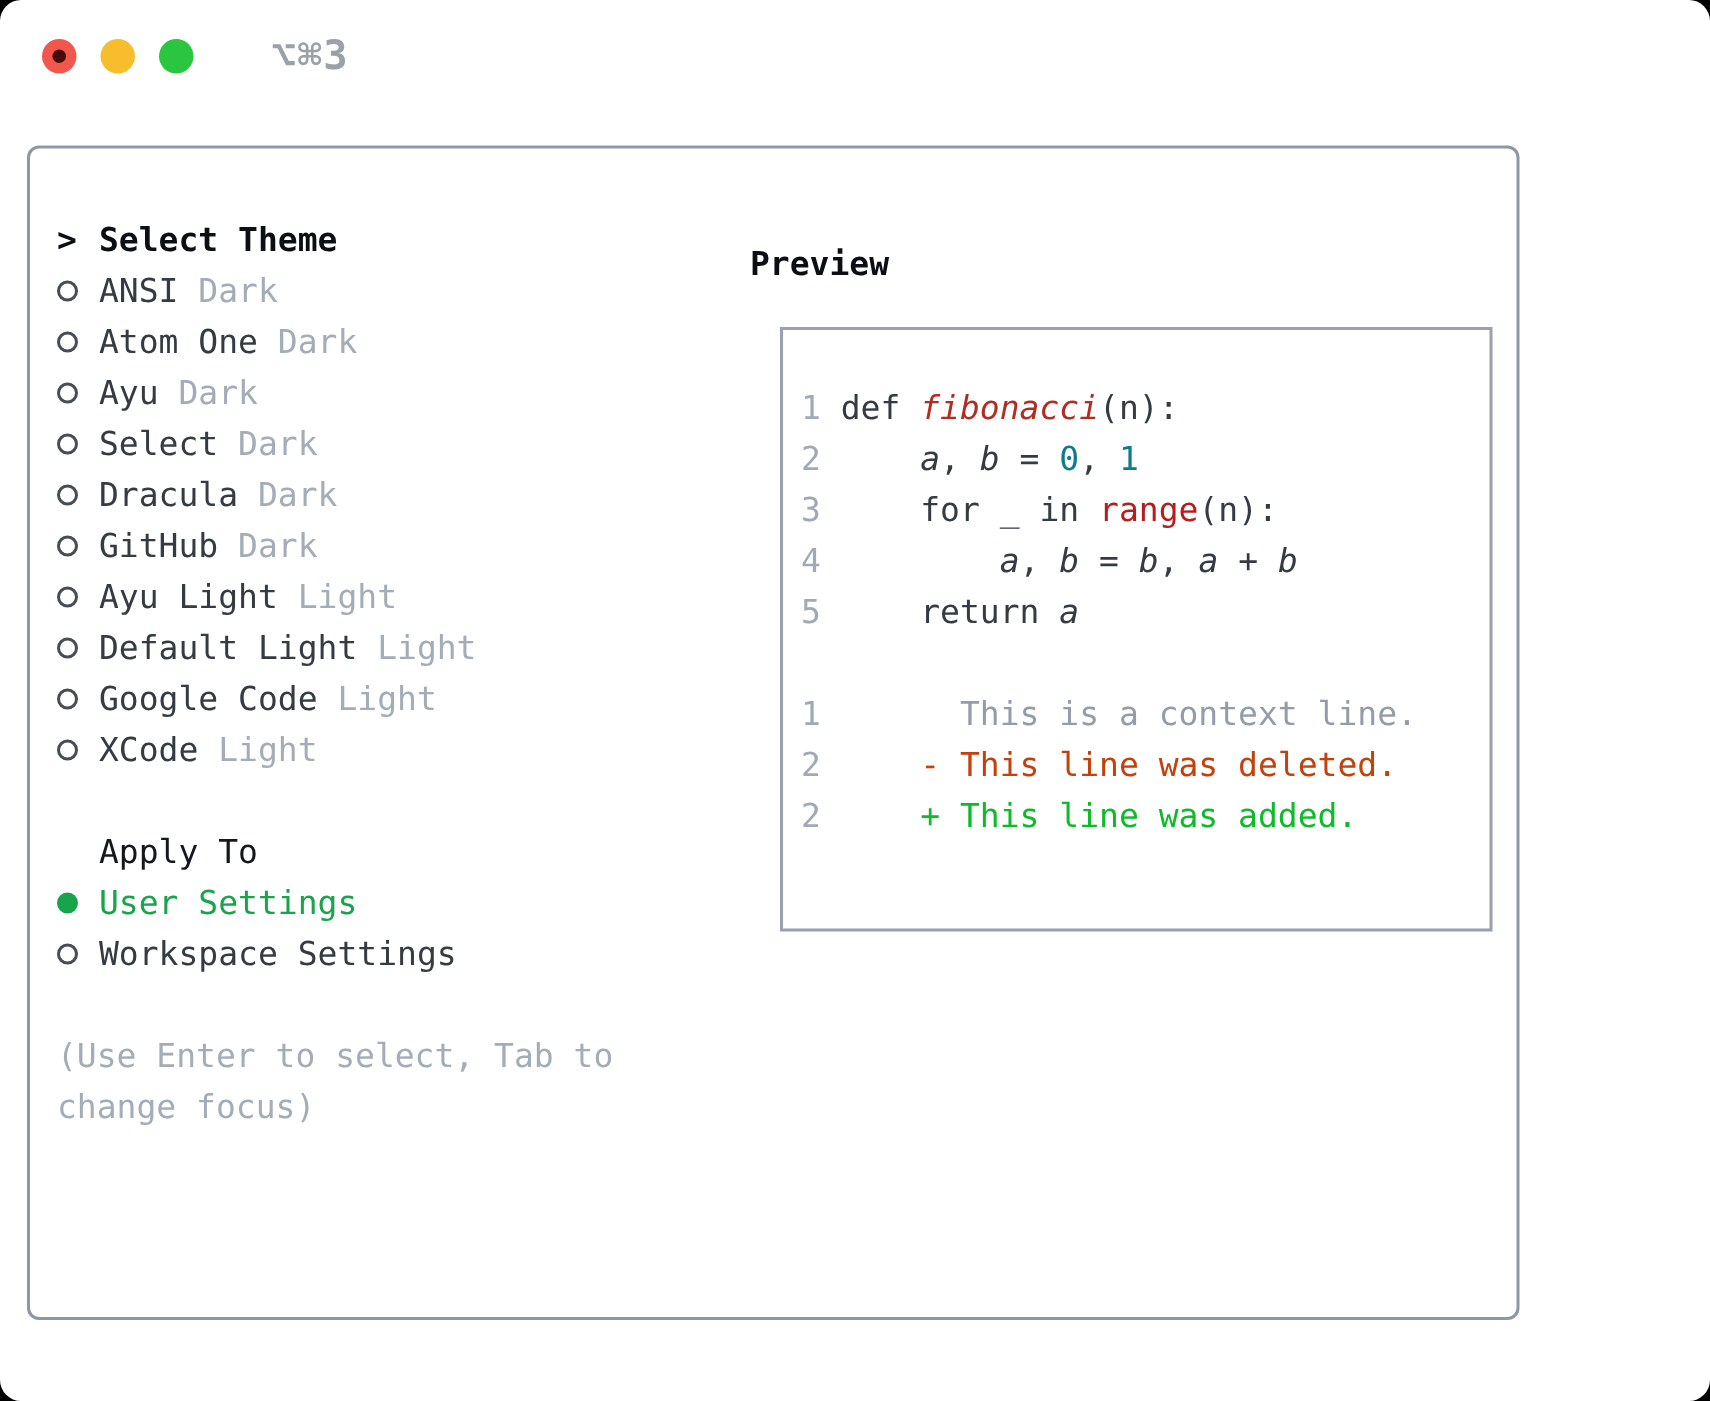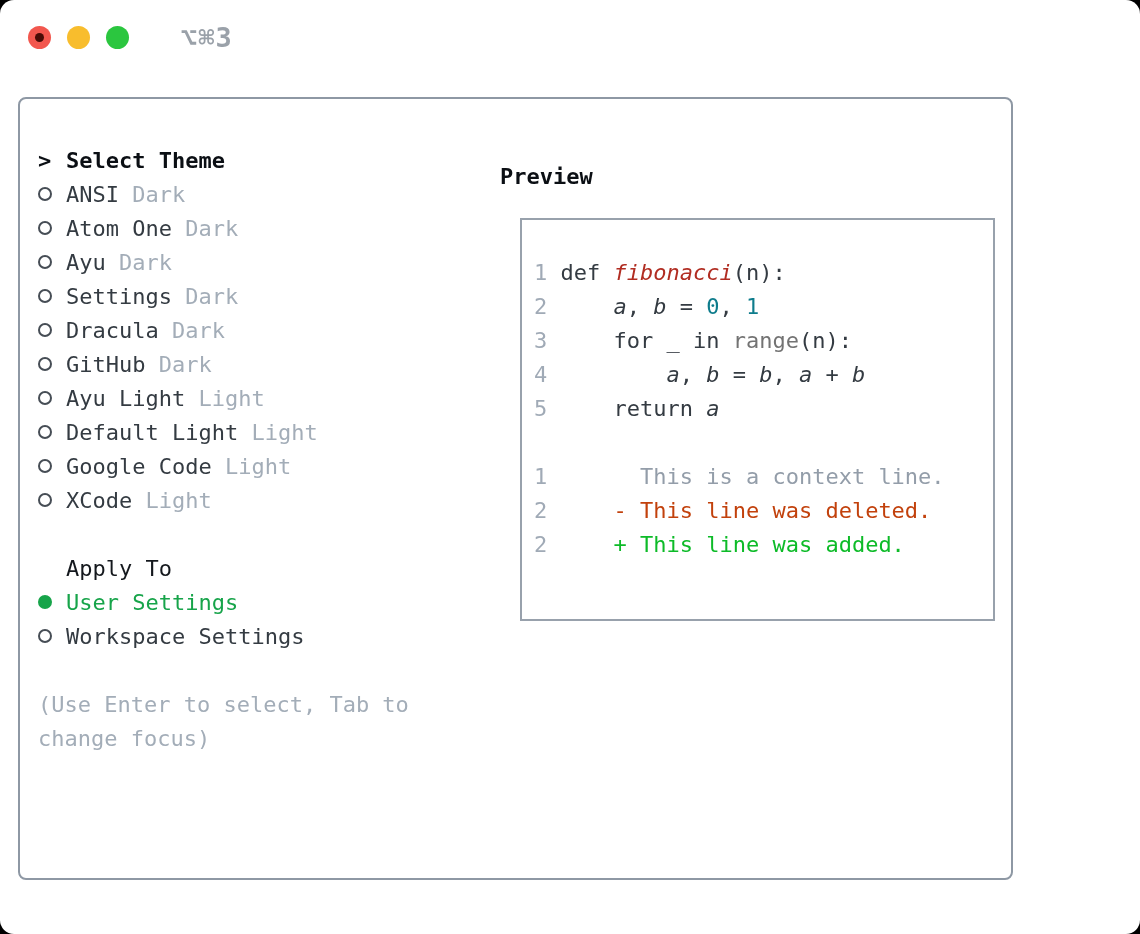--- a/index.html
+++ b/index.html
@@ -38,21 +38,21 @@
   
   .preview-header{font-weight:bold;color:#0b0f14;}
   .preview-box{
     margin-left:20px;margin-top:25px;width:475px;height:403px;
     border:2px solid #98a1ac;box-sizing:border-box;padding:40px 0 0 12px;
   }
   .cline{height:34px;white-space:pre;}
   .sg-num{color:#a0aab6;}
   .sg-plain{color:#343b42;}
   .sg-func{color:#b12d22;font-style:italic;}
-  .sg-builtin{color:#737373;text-align:right;}
+  .sg-builtin{color:#b91c1c;text-align:right;}
   .sg-literal{color:#0e7c8c;}
   .sg-var{color:#343b42;font-style:italic;}
   .sg-context{color:#939da9;}
   .sg-deleted{color:#c2410c;}
   .sg-added{color:#0dbb28;}
 </style>
 </head>
 <body>
 
 <div class="window">
@@ -71,21 +71,21 @@
     <div class="left-col">
       <div class="row">
         <span class="marker prompt-glyph">&gt;</span>
         <span class="h-label">Select Theme</span>
       </div>
 
       <div id="theme-list">
           <div class="row"><span class="marker"><span class="radio"></span></span><span><span class="nm">ANSI</span><span class="tag"> Dark</span></span></div>
           <div class="row"><span class="marker"><span class="radio"></span></span><span><span class="nm">Atom One</span><span class="tag"> Dark</span></span></div>
           <div class="row"><span class="marker"><span class="radio"></span></span><span><span class="nm">Ayu</span><span class="tag"> Dark</span></span></div>
-          <div class="row"><span class="marker"><span class="radio"></span></span><span><span class="nm">Settings</span><span class="tag"> Dark</span></span></div>
+          <div class="row"><span class="marker"><span class="radio"></span></span><span><span class="nm">Select</span><span class="tag"> Dark</span></span></div>
           <div class="row"><span class="marker"><span class="radio"></span></span><span><span class="nm">Dracula</span><span class="tag"> Dark</span></span></div>
           <div class="row"><span class="marker"><span class="radio"></span></span><span><span class="nm">GitHub</span><span class="tag"> Dark</span></span></div>
           <div class="row"><span class="marker"><span class="radio"></span></span><span><span class="nm">Ayu Light</span><span class="tag"> Light</span></span></div>
           <div class="row"><span class="marker"><span class="radio"></span></span><span><span class="nm">Default Light</span><span class="tag"> Light</span></span></div>
           <div class="row"><span class="marker"><span class="radio"></span></span><span><span class="nm">Google Code</span><span class="tag"> Light</span></span></div>
           <div class="row"><span class="marker"><span class="radio"></span></span><span><span class="nm">XCode</span><span class="tag"> Light</span></span></div>
         </div>
 
       <div class="row"></div>
 

